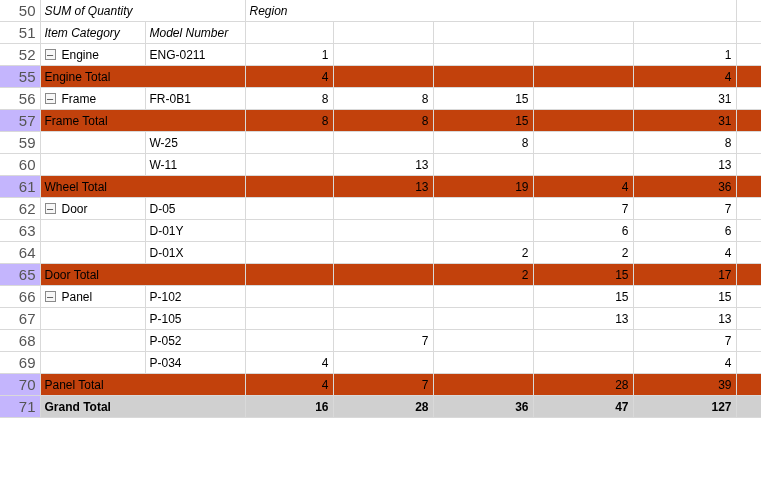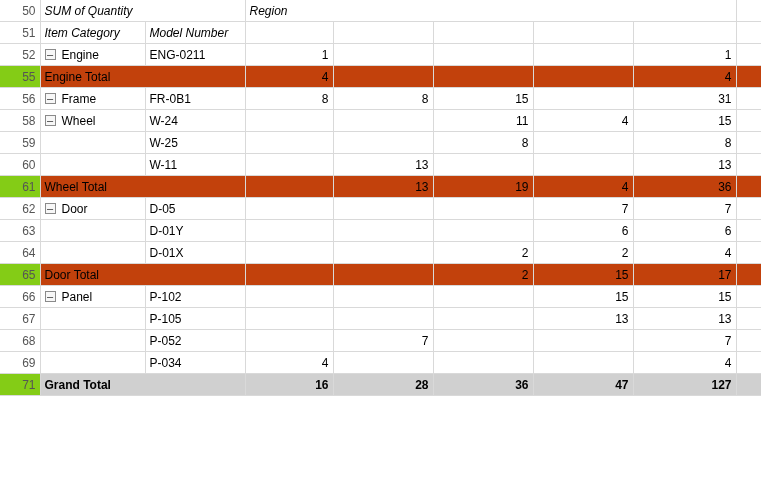--- a/index.html
+++ b/index.html
@@ -44,21 +44,21 @@
     overflow: hidden;
     vertical-align: middle;
     background: #ffffff;
   }
   
   td.rowhdr {
     background: #f5f5f5;
     color: #555555;
     text-align: right;
     padding-right: 6px;
-    font-size: 12px;
+    font-size: 15px;
     border-right: 1px solid #cccccc;
   }
   td.num {
     text-align: right;
   }
   td.italic {
     font-style: italic;
   }
   
   td.fieldhdr {
@@ -86,21 +86,21 @@
   }
   tr.subtotal td {
     background: #c2410c;
   }
   tr.grandtotal td {
     background: #d0d0d0;
     font-weight: bold;
   }
   td.blankcell { background: #ffffff; }
   tr.subtotal td.rowhdr, tr.grandtotal td.rowhdr {
-    background: #84cc16;
+    background: #c4b5fd;
     font-weight: normal;
   }
   .collapse-btn {
     display: inline-block;
     width: 11px;
     height: 11px;
     line-height: 9px;
     text-align: center;
     border: 1px solid #8a8a8a;
     background: #f7f7f7;
@@ -174,29 +174,28 @@
           <td class="rowhdr">56</td>
           <td class="catcell"><span class="collapse-btn">–</span><span class="cat-label">Frame</span></td>
           <td class="modelcell">FR-0B1</td>
           <td class="num">8</td>
           <td class="num">8</td>
           <td class="num">15</td>
           <td class="num"></td>
           <td class="num">31</td>
           <td class="blankcell"></td>
         </tr>
-        <tr>
-          <td class="rowhdr">58</td>
-          <td class="catcell"><span class="collapse-btn">–</span><span class="cat-label">Wheel</span></td>
-          <td class="modelcell">W-24</td>
-          <td class="num"></td>
-          <td class="num"></td>
-          <td class="num">11</td>
-          <td class="num">4</td>
-          <td class="num">15</td>
+        <tr class="subtotal">
+          <td class="rowhdr">57</td>
+          <td colspan="2">Frame Total</td>
+          <td class="num">8</td>
+          <td class="num">8</td>
+          <td class="num">15</td>
+          <td class="num"></td>
+          <td class="num">31</td>
           <td class="blankcell"></td>
         </tr>
         <tr>
           <td class="rowhdr">59</td>
           <td class="catcell"></td>
           <td class="modelcell">W-25</td>
           <td class="num"></td>
           <td class="num"></td>
           <td class="num">8</td>
           <td class="num"></td>
@@ -302,20 +301,30 @@
         </tr>
         <tr>
           <td class="rowhdr">69</td>
           <td class="catcell"></td>
           <td class="modelcell">P-034</td>
           <td class="num">4</td>
           <td class="num"></td>
           <td class="num"></td>
           <td class="num"></td>
           <td class="num">4</td>
+          <td class="blankcell"></td>
+        </tr>
+        <tr class="subtotal">
+          <td class="rowhdr">70</td>
+          <td colspan="2">Panel Total</td>
+          <td class="num">4</td>
+          <td class="num">7</td>
+          <td class="num"></td>
+          <td class="num">28</td>
+          <td class="num">39</td>
           <td class="blankcell"></td>
         </tr>
         <tr class="grandtotal">
           <td class="rowhdr">71</td>
           <td colspan="2">Grand Total</td>
           <td class="num">16</td>
           <td class="num">28</td>
           <td class="num">36</td>
           <td class="num">47</td>
           <td class="num">127</td>

